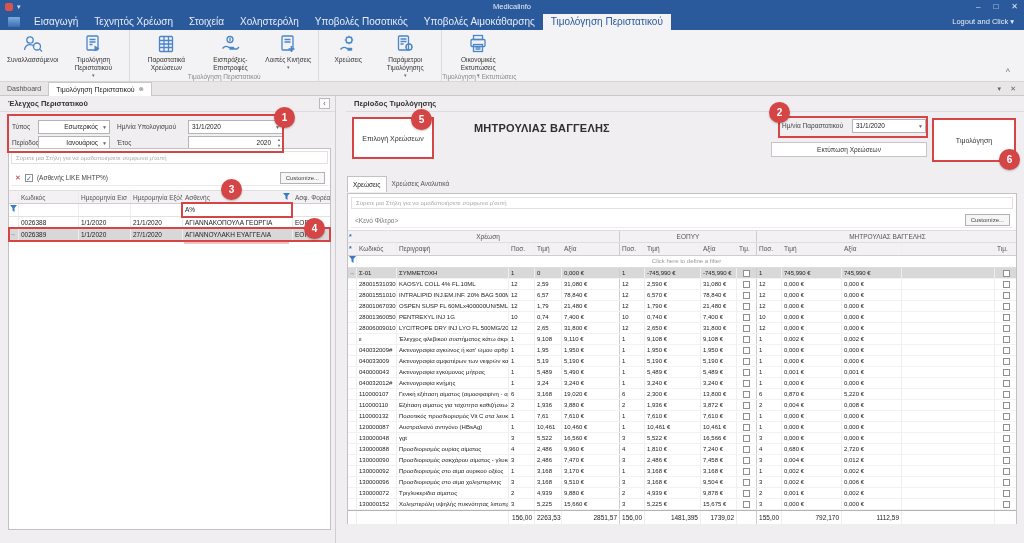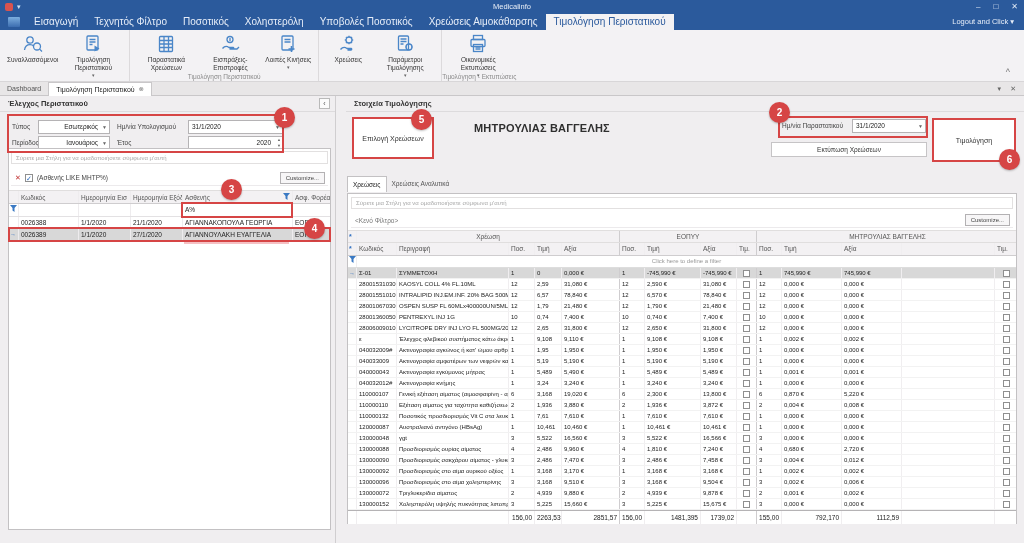--- a/index.html
+++ b/index.html
@@ -134,25 +134,25 @@
   <span class="win-controls">
     <span>–</span>
     <span>□</span>
     <span>✕</span>
   </span>
 </div>
 
 <div id="menubar">
   <span class="app-icon"></span>
   <div class="mtab">Εισαγωγή</div>
-  <div class="mtab">Τεχνητός Φίλτρο</div>
-  <div class="mtab">Ποσοτικός</div>
+  <div class="mtab">Τεχνητός Χρέωση</div>
+  <div class="mtab">Στοιχεία</div>
   <div class="mtab">Χοληστερόλη</div>
   <div class="mtab">Υποβολές Ποσοτικός</div>
-  <div class="mtab">Χρεώσεις Αιμοκάθαρσης</div>
+  <div class="mtab">Υποβολές Αιμοκάθαρσης</div>
   <div class="mtab active">Τιμολόγηση Περιστατικού</div>
   <div class="logout"><span>Logout and Click</span> ▾</div>
 </div>
 
 <div id="ribbon">
   <div class="rgroup">
     <div class="ritem">
       <span>
           <svg width="22" height="22" viewBox="0 0 22 22">
             <g fill="none" stroke="#4a86c8" stroke-width="1.3">
@@ -341,21 +341,21 @@
           <div class="lc l-dout">27/1/2020</div>
           <div class="lc l-pat">ΑΓΙΑΝΝΟΥΛΑΚΗ ΕΥΑΓΓΕΛΙΑ</div>
           <div class="lc l-fund">ΕΟΠΥΥ</div>
         </div>
       </div>
   </div>
 </div>
 
 <div id="right-panel">
   <div class="panel-header">
-    <span>Στοιχεία Τιμολόγησης</span>
+    <span>Περίοδος Τιμολόγησης</span>
   </div>
 
   <div class="tb-btn btn-select">Επιλογή Χρεώσεων</div>
   <div class="rp-title">ΜΗΤΡΟΥΛΙΑΣ ΒΑΓΓΕΛΗΣ</div>
   <span class="docdate-label">Ημ/νία Παραστατικού</span>
   <div class="combo docdate-combo"><span>31/1/2020</span><span class="arr">▼</span></div>
   <div class="tb-btn btn-print">Εκτύπωση Χρεώσεων</div>
   <div class="tb-btn btn-invoice">Τιμολόγηση</div>
 
   <div class="rtabs">

